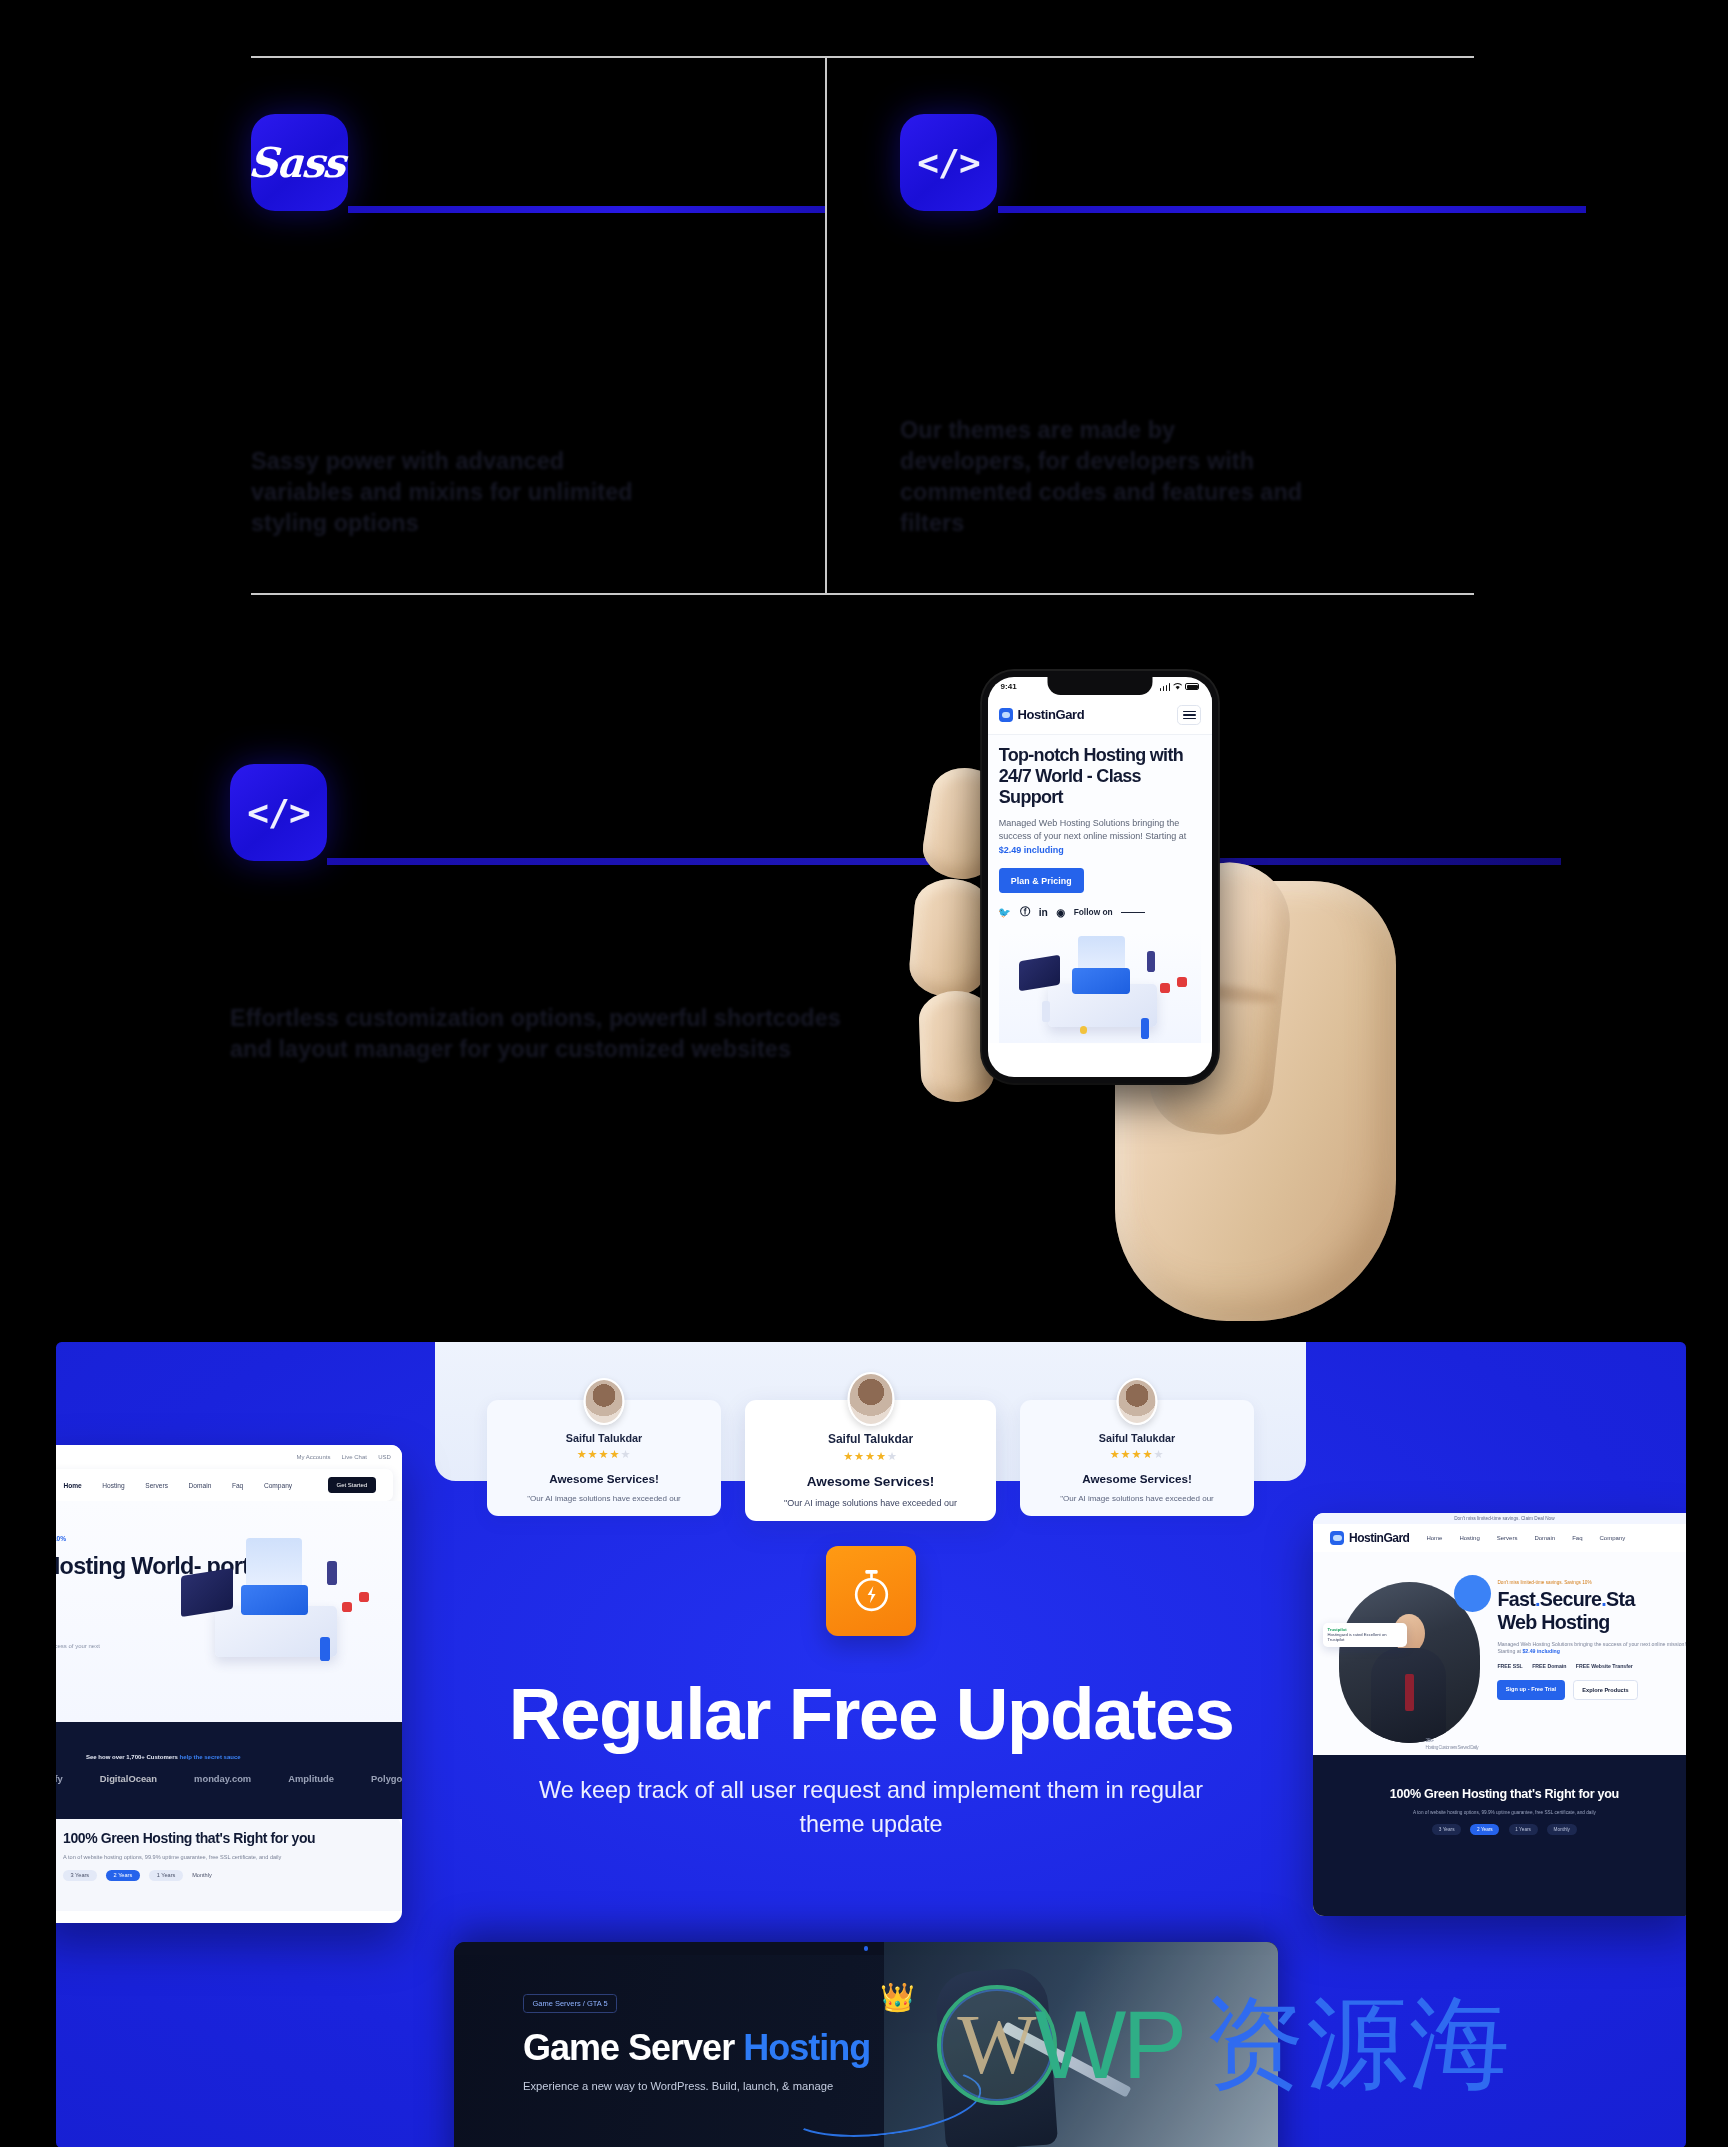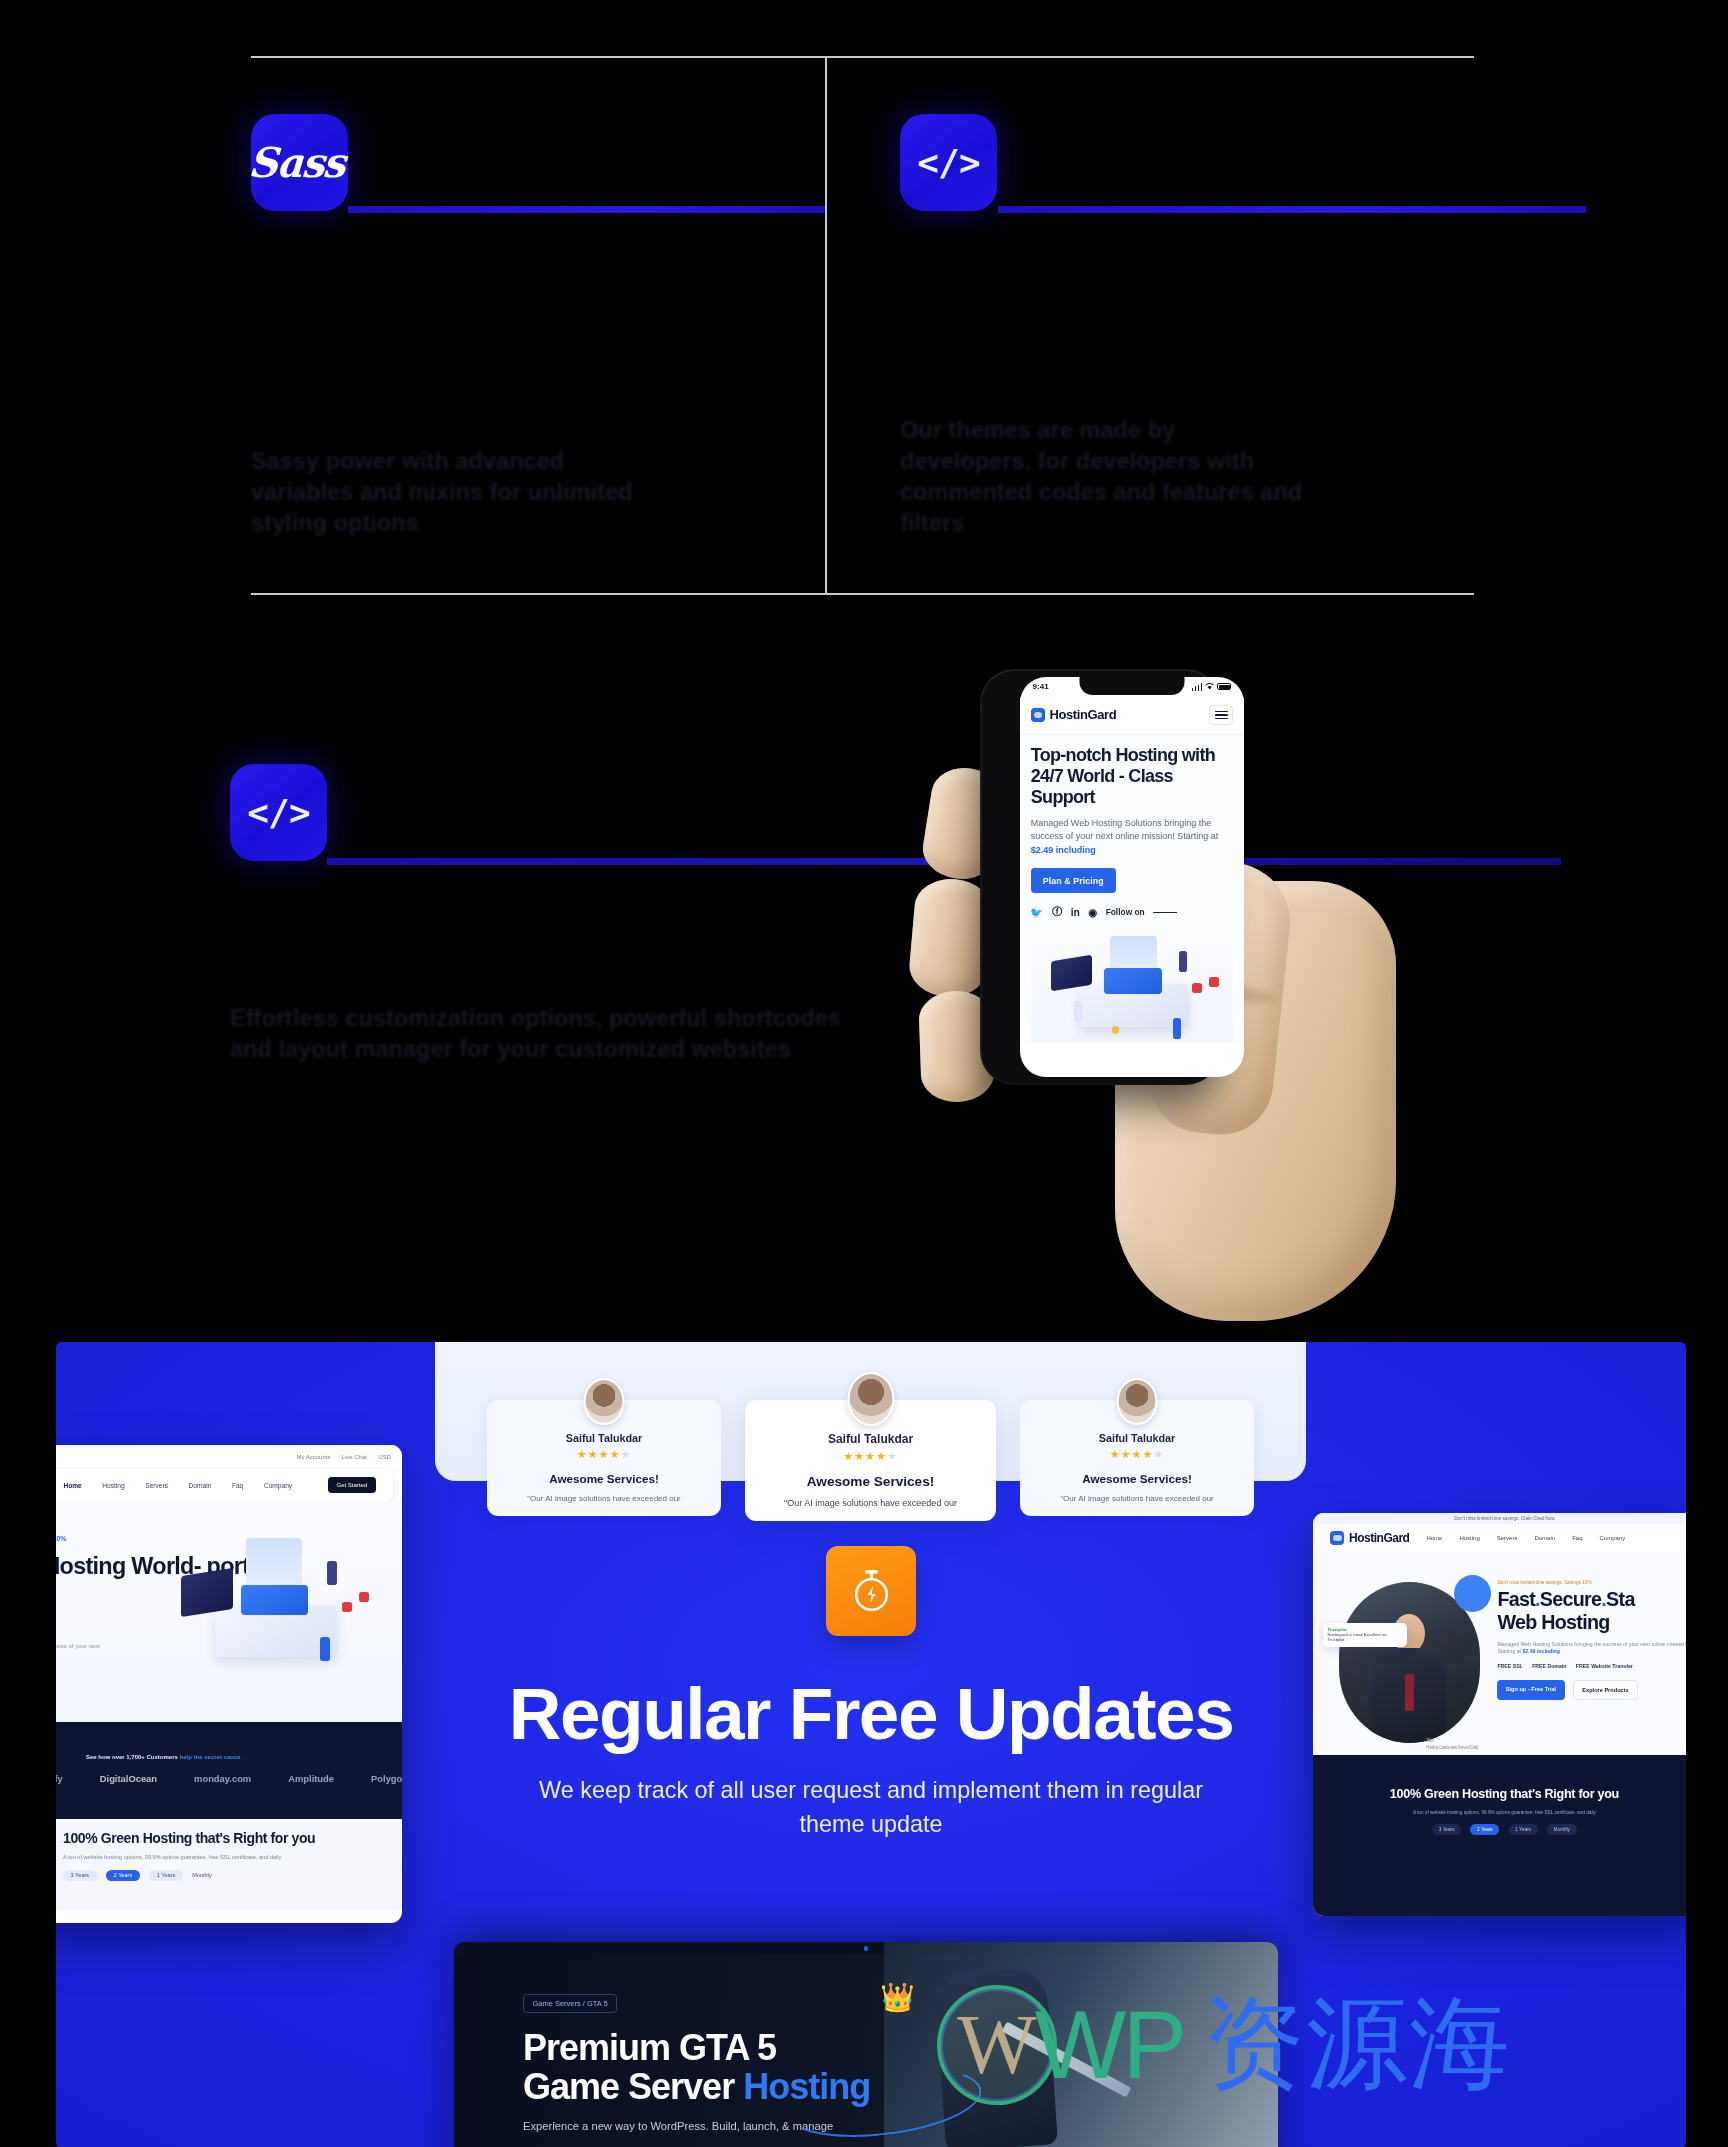--- a/index.html
+++ b/index.html
@@ -108,21 +108,21 @@
   }
 
   .phone {
     position: absolute; left: 45px; top: 15px;
     width: 236px; height: 412px; border-radius: 32px;
     background: #0d0d0f; padding: 5.6px;
     box-shadow: 0 20.6px 41px rgba(0,0,0,.6), 0 0 0 1.9px #222;
   }
   .phone-screen {
     width: 100%; height: 100%; border-radius: 26px; background: #fff;
-    overflow: hidden; position: relative; margin-left: 32px;
+    overflow: hidden; position: relative;
   }
   .status-bar {
     height: 20.6px; display: flex; align-items: center;
     justify-content: space-between; padding: 0 13px;
     font-size: 8px; font-weight: 700; color: #111;
   }
   .notch {
     position: absolute; left: 50%; top: 0; transform: translateX(-50%);
     width: 105px; height: 18px; background: #0d0d0f;
     border-radius: 0 0 13px 13px;
@@ -648,21 +648,20 @@
           <i></i>
         </div>
     <div class="mb-art">
       <div class="fighter"></div>
       <div class="blade"></div>
     </div>
     <div class="mb-body">
       <span class="mb-tag">Game Servers / GTA 5</span>
       <div class="mb-crown">👑</div>
       <div class="mb-h1">
-        <div>Premium GTA 5</div>
         <div><span>Game Server </span><span class="blue">Hosting</span></div>
         <div class="swoosh"></div>
       </div>
       <div class="mb-p">Experience a new way to WordPress. Build, launch, &amp; manage</div>
     </div>
   </div>
 
  </div>
 </div>
 

